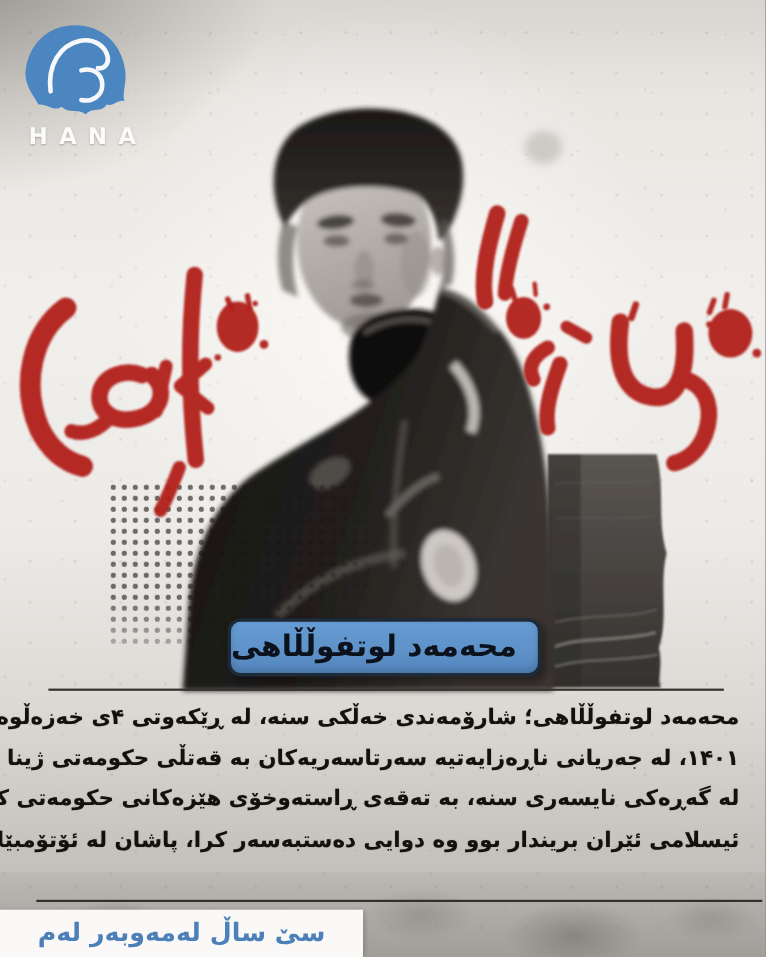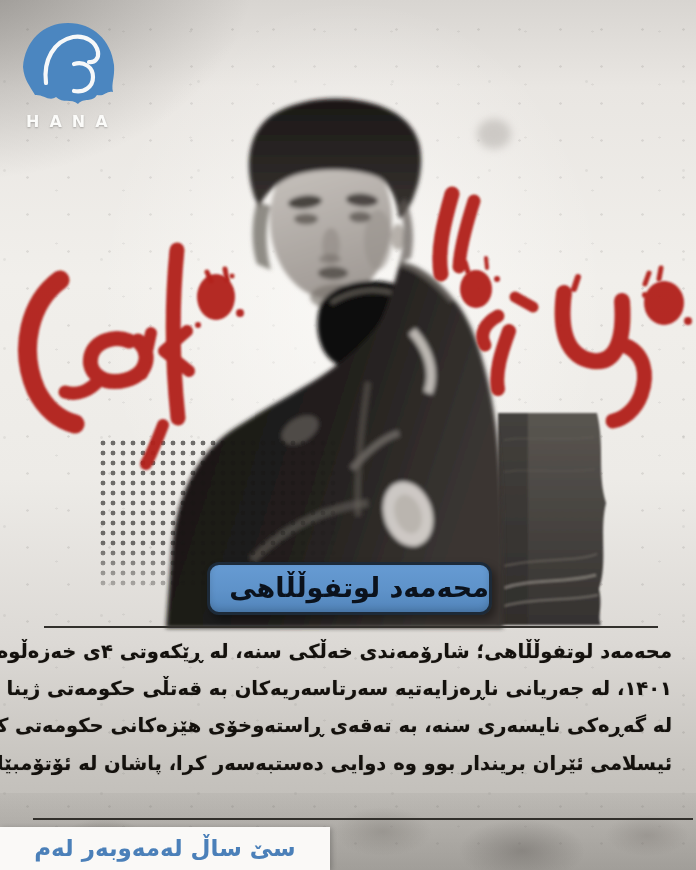--- a/index.html
+++ b/index.html
@@ -23,28 +23,28 @@
   }
   .scene,.graffiti{position:absolute;left:0;top:0;width:696px;height:870px;}
   .halftone{
     position:absolute;left:96px;top:436px;width:240px;height:152px;pointer-events:none;
     background-image:radial-gradient(rgba(25,23,21,.60) 2.1px, rgba(25,23,21,0) 2.7px);
     background-size:10px 10px;background-position:2px 2px;
     -webkit-mask-image:radial-gradient(130% 120% at 18% 30%, #000 35%, transparent 78%);
             mask-image:radial-gradient(130% 120% at 18% 30%, #000 35%, transparent 78%);
   }
   .logo{position:absolute;left:18px;top:20px;width:110px;}
-  .logo-text{margin-top:-4px;padding-left:8px;color:#fbfbf9;font-size:16px;font-weight:bold;
+  .logo-text{margin-top:-4px;padding-left:8px;color:#fbfbf9;font-size:21px;font-weight:bold;
     letter-spacing:10px;text-shadow:0 1px 2px rgba(0,0,0,.25);}
   .name-tag{
     position:absolute;left:207px;top:562px;width:285px;height:53px;box-sizing:border-box;
     background:linear-gradient(180deg,#669bd3 0%,#5e92c9 55%,#5285bb 100%);
     border:3px solid #1d2a38;border-radius:12px;
     box-shadow:4px 5px 9px rgba(0,0,0,.38), inset 0 -3px 6px rgba(0,0,0,.14);
-    color:#0b121c;font-size:27px;font-weight:bold;line-height:46px;text-align:right;direction:rtl;
+    color:#0b121c;font-size:27px;font-weight:bold;line-height:46px;text-align:left;direction:rtl;
   }
   .rule{position:absolute;height:2px;background:#32302c;}
   .rule-top{left:44px;top:626px;width:614px;}
   .rule-bottom{left:33px;top:818px;width:660px;}
   .mottle{position:absolute;left:0;top:793px;width:696px;height:77px;pointer-events:none;
     background:
       radial-gradient(60px 30px at 15% 60%, rgba(110,106,100,.45), transparent 70%),
       radial-gradient(80px 40px at 35% 82%, rgba(95,92,88,.42), transparent 70%),
       radial-gradient(70px 35px at 55% 50%, rgba(120,116,110,.38), transparent 70%),
       radial-gradient(90px 45px at 75% 75%, rgba(100,96,92,.45), transparent 70%),

